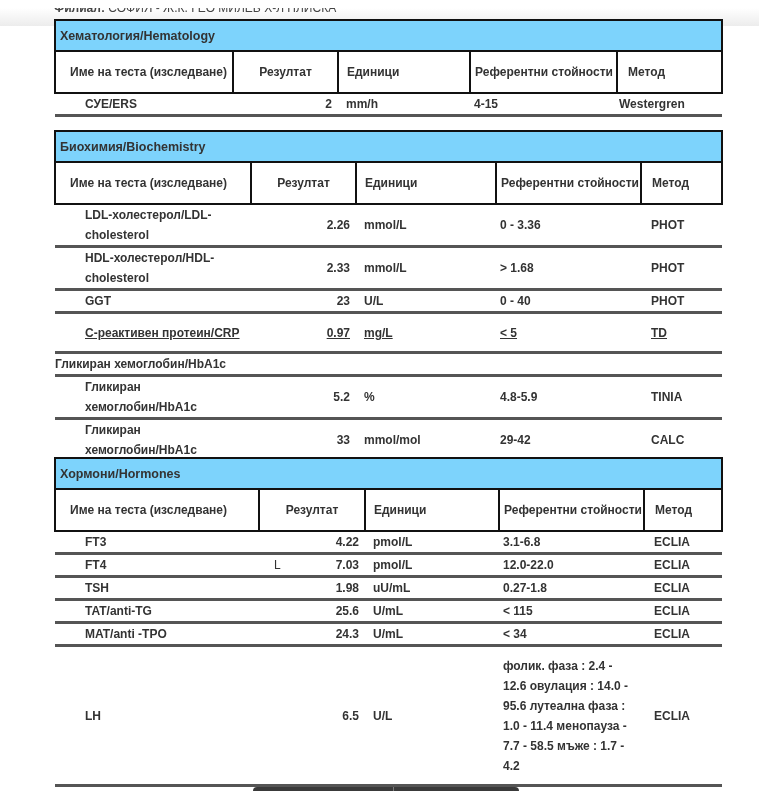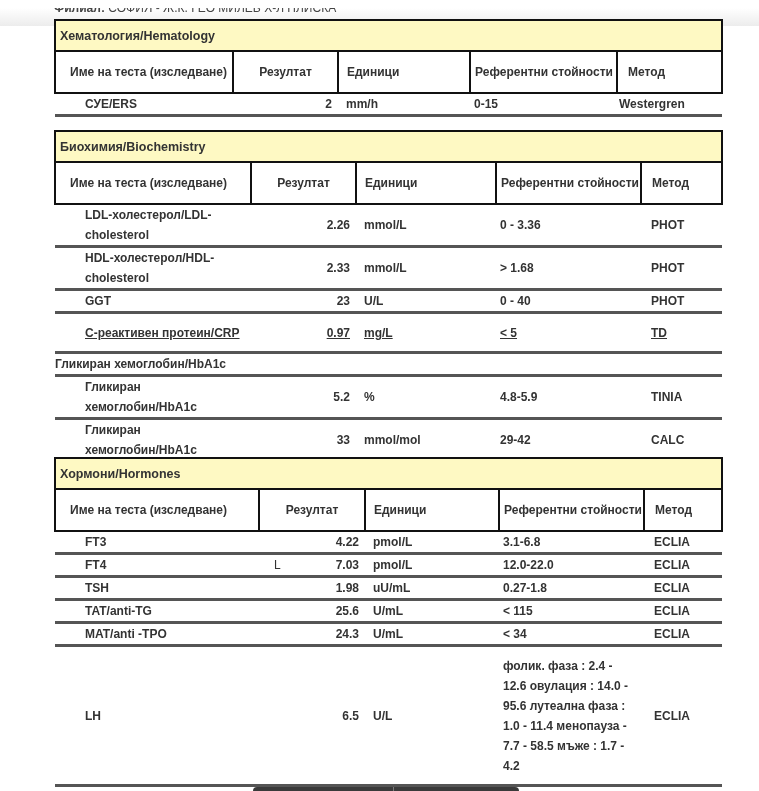--- a/index.html
+++ b/index.html
@@ -20,21 +20,21 @@
   }
   .topbar .branch b { font-weight: bold; }
 
   table.lab {
     position: absolute; left: 54px; width: 667px;
     border-collapse: collapse; table-layout: fixed;
     font-size: 12px; font-weight: bold; color: #333;
   }
   table.lab td, table.lab th { padding: 0; }
   .sec-title td {
-    background: #fef9c3; border: 2px solid #111; height: 29px;
+    background: #7dd3fc; border: 2px solid #111; height: 29px;
     padding-left: 4px !important; font-size: 12.5px; text-align: left;
   }
   .col-head th {
     border: 2px solid #111; font-weight: bold; text-align: left;
     line-height: 20px; height: 40px; vertical-align: middle;
   }
   .col-head th.name { padding-left: 14px !important; }
   .col-head th.res { text-align: center; }
   .col-head th.unit { padding-left: 8px !important; }
   .col-head th.ref { padding-left: 4px !important; border-radius: 21px; }
@@ -82,21 +82,21 @@
     <th class="name">Име на теста (изследване)</th>
     <th class="res">Резултат</th>
     <th class="unit">Единици</th>
     <th class="ref">Референтни стойности</th>
     <th class="meth">Метод</th>
   </tr>
   <tr class="row" style="height:20px;">
     <td class="name">СУЕ/ERS</td>
     <td class="res">2</td>
     <td class="unit">mm/h</td>
-    <td class="ref">0-15</td>
+    <td class="ref">4-15</td>
     <td class="meth" style="padding-left:2px !important;">Westergren</td>
   </tr>
 </tbody>
   </table>
 
 <table class="lab" style="top:130px;">
   <colgroup>
       <col style="width:196px">
       <col style="width:105px">
       <col style="width:140px">

